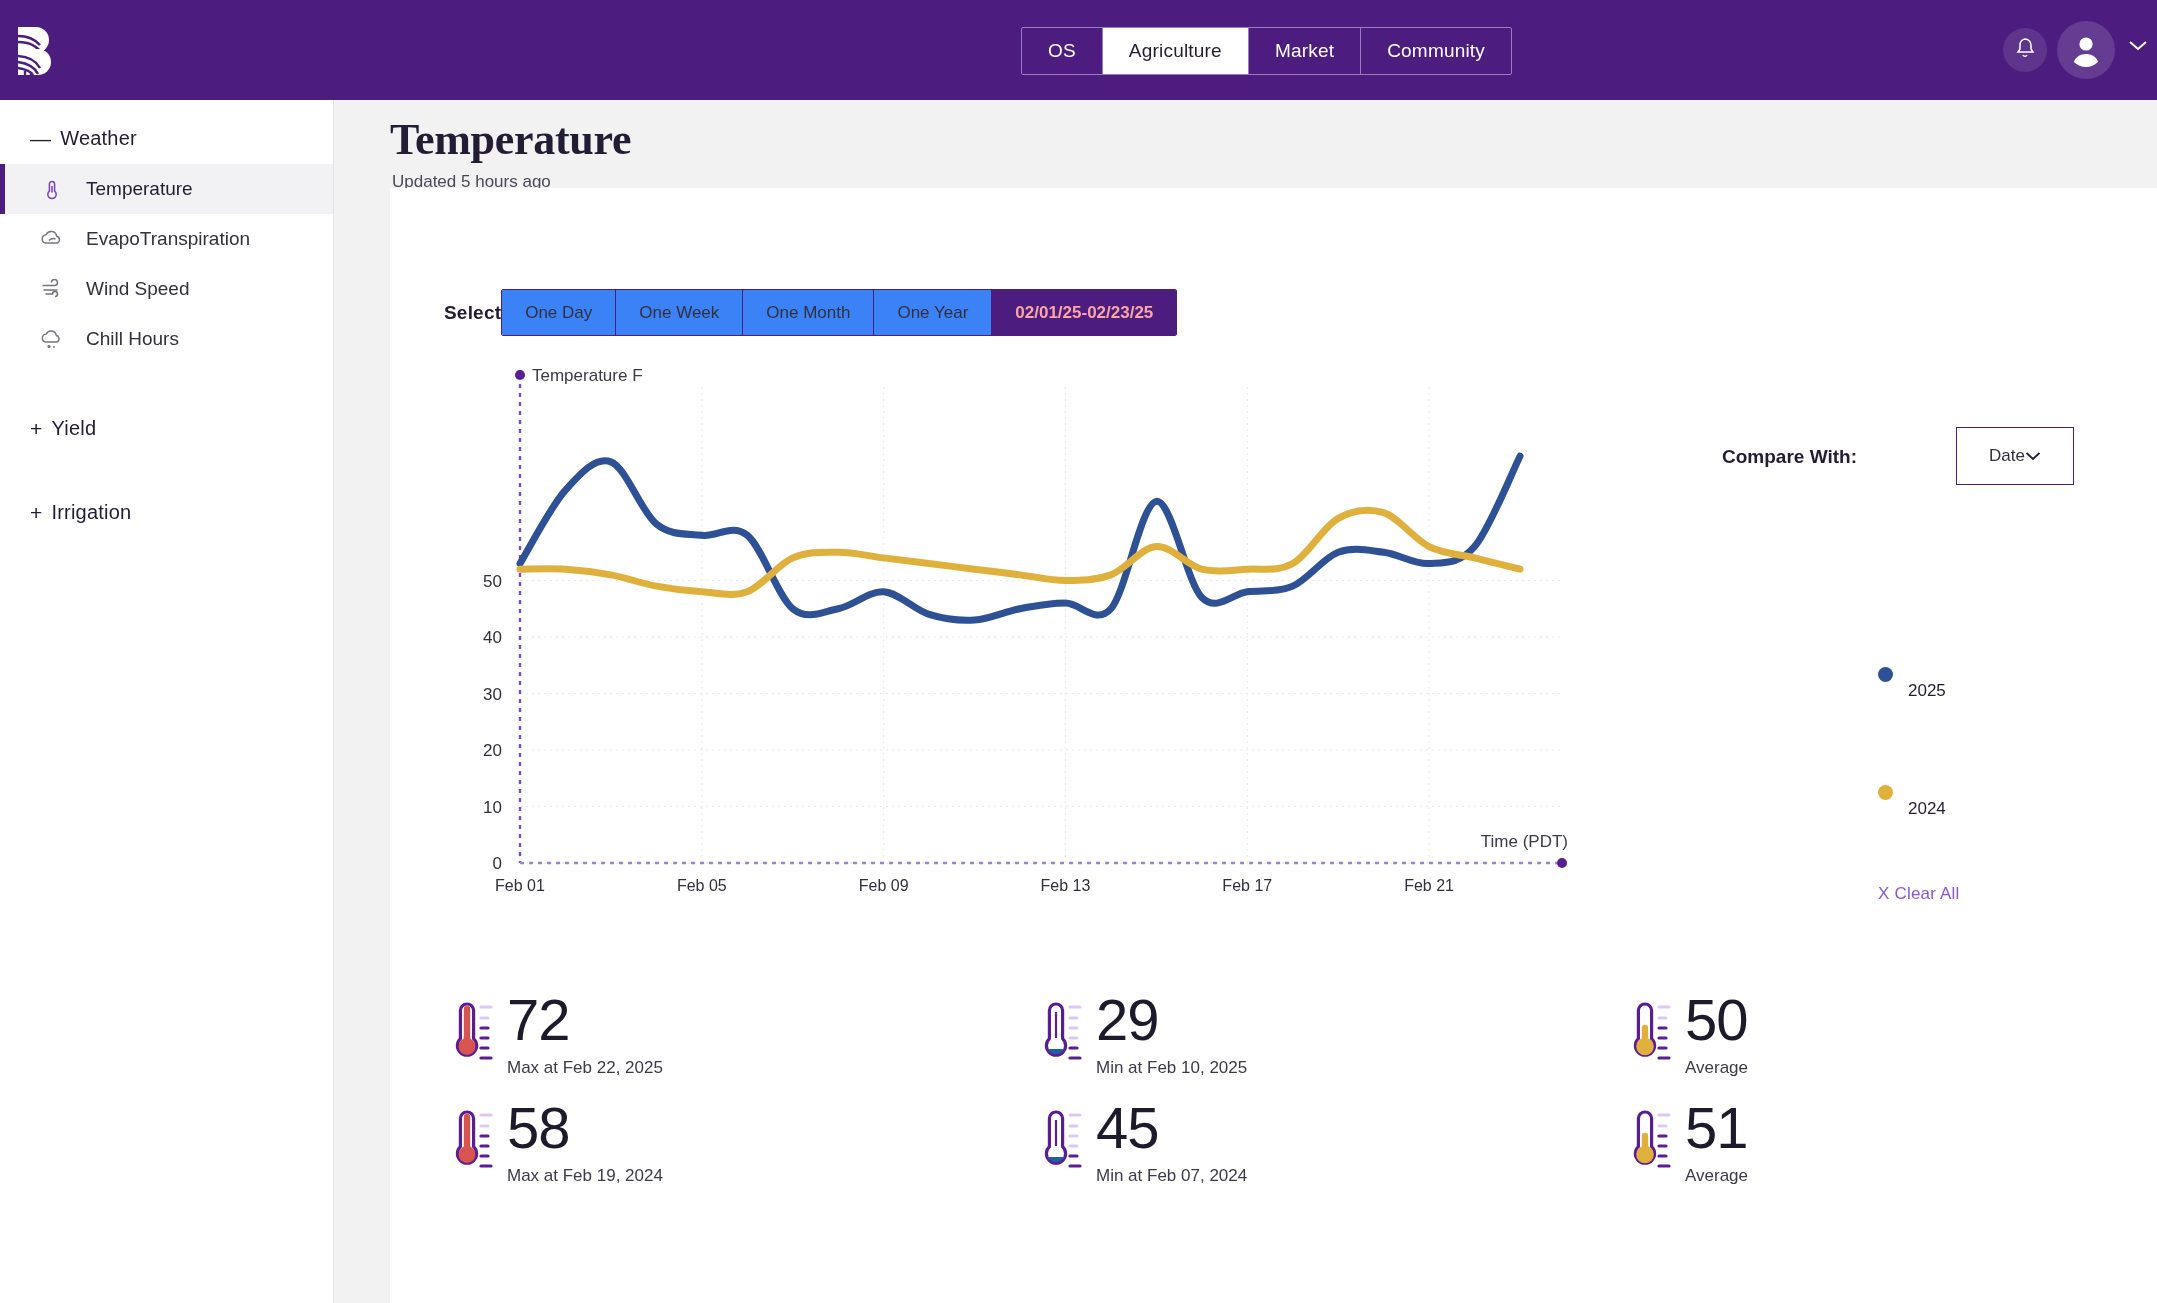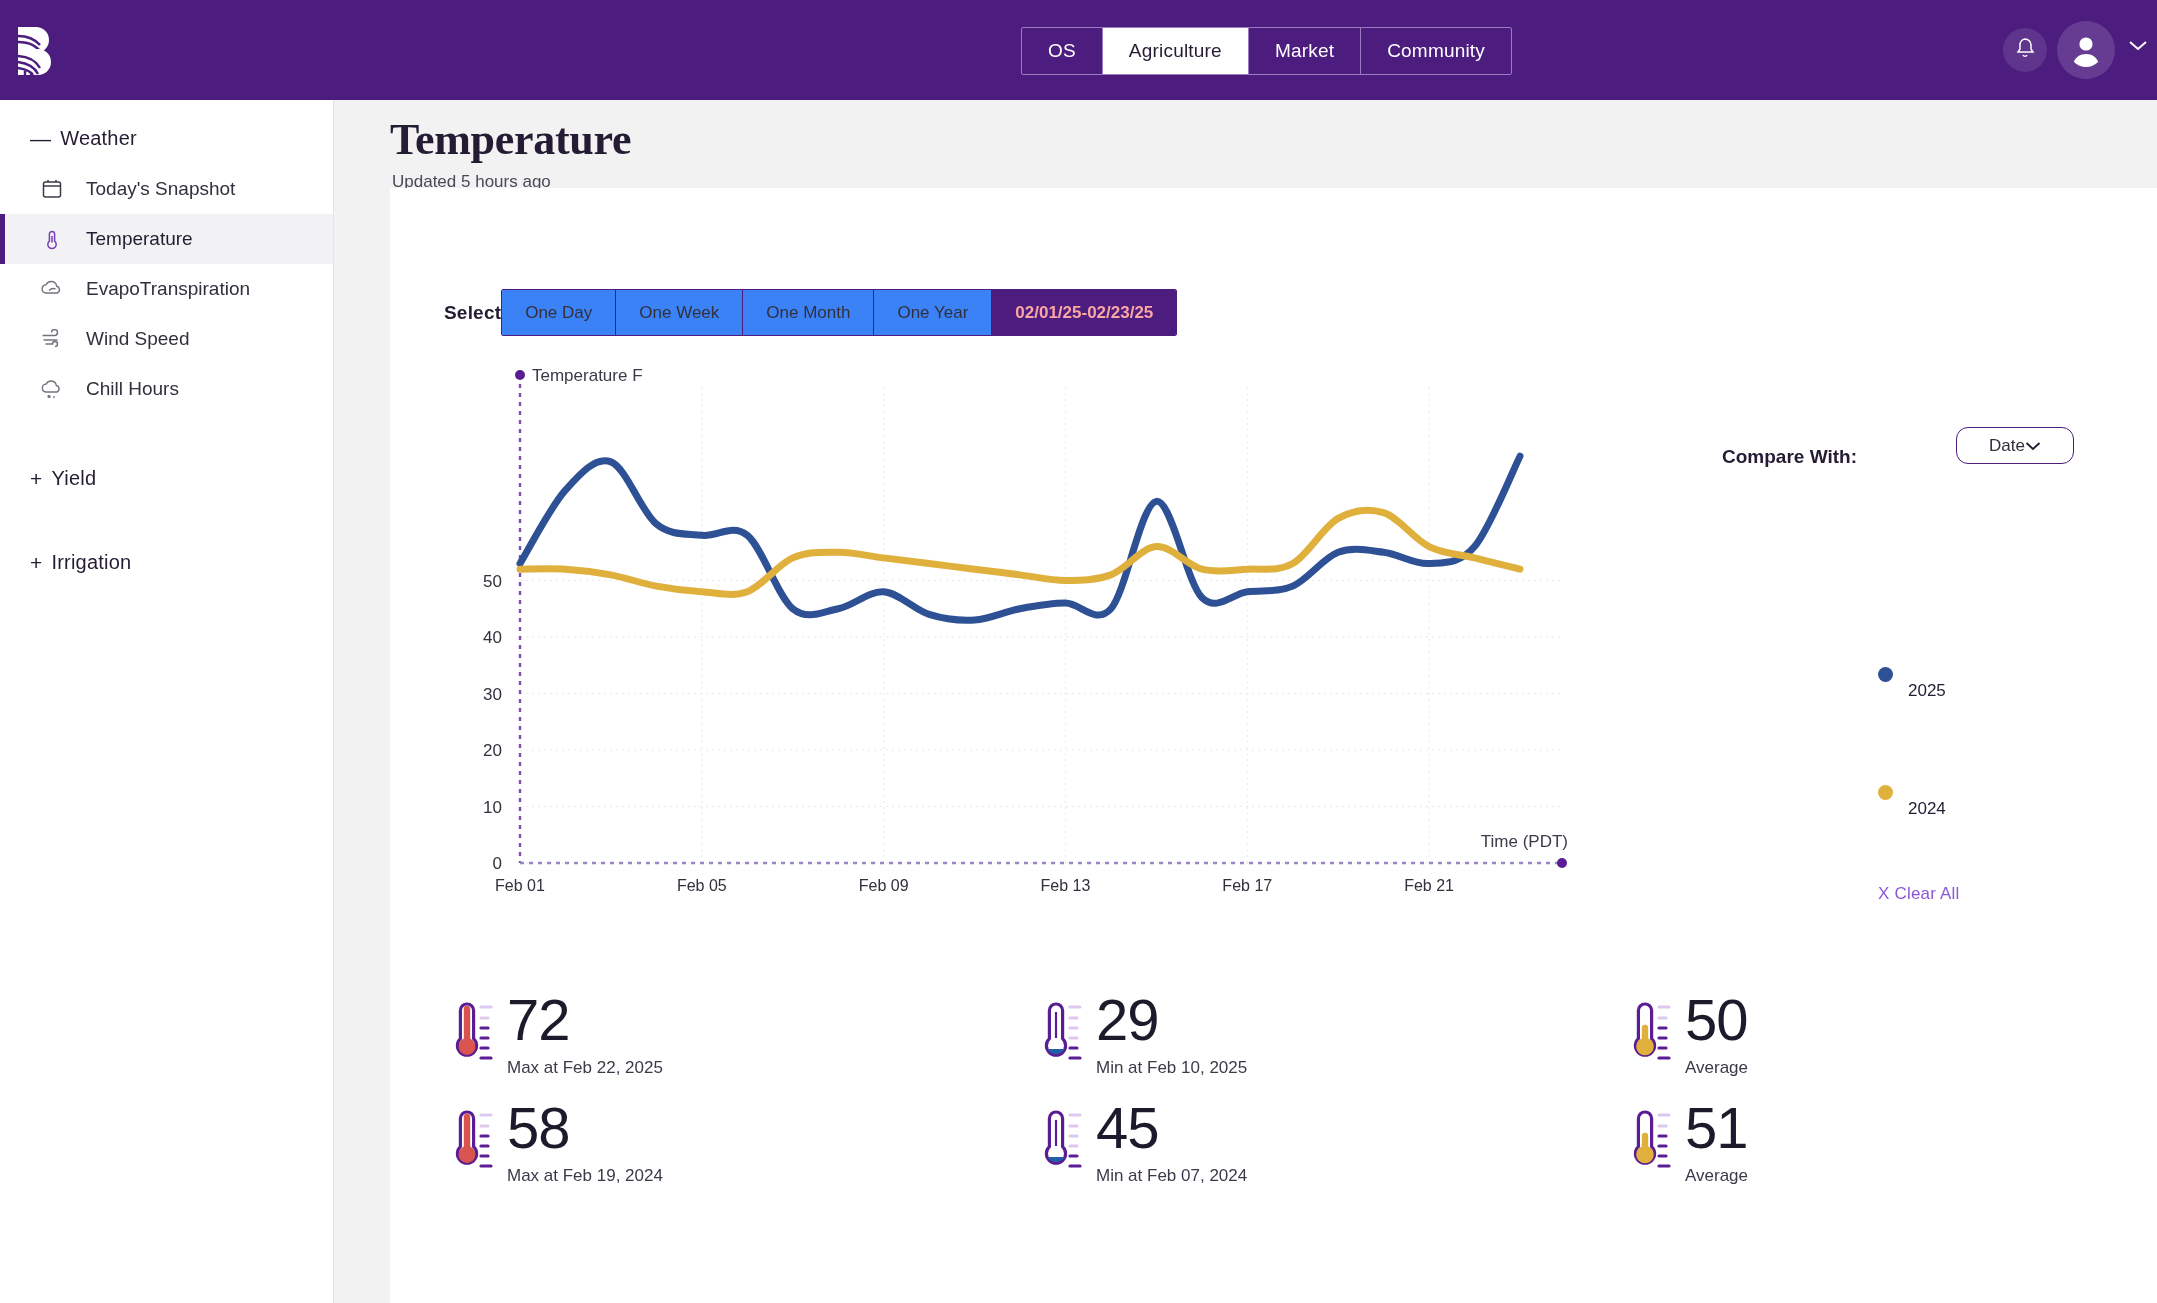--- a/index.html
+++ b/index.html
@@ -108,22 +108,22 @@
   .seg-btn {
     height: 45px; padding: 0 23px; background: #3b82f6; color: #32303c;
     font-size: 17px; display: flex; align-items: center; justify-content: center;
     border-right: 1.5px solid #4c1d7f; cursor: pointer; white-space: nowrap;
   }
   .seg-btn:last-child { border-right: none; }
   .seg-btn.active { background: #4c1d7f; color: #fca5a5; font-weight: bold; }
 
   .compare-label { position: absolute; right: 300px; top: 258px; font-size: 19px; color: #241c33; font-weight: bold; }
   .compare-select {
-    position: absolute; right: 83px; top: 239px; width: 118px; height: 37px;
-    background: #ffffff; border: 1.5px solid #4c1d7f; border-radius: 12px;
+    position: absolute; right: 83px; top: 239px; width: 118px; height: 58px;
+    background: #ffffff; border: 1.5px solid #4c1d7f; border-radius: 0;
     display: flex; align-items: center; justify-content: center; 
     font-size: 17px; color: #32303c; cursor: pointer;
   }
 
   .chart-zone { position: absolute; left: 0; top: 175px; width: 1767px; height: 625px; }
   .legend { position: absolute; left: 1488px; top: 460px; width: 230px; }
   .legend-row { display: flex; align-items: center; gap: 15px; margin-bottom: 65px; cursor: pointer; }
   .legend-dot { width: 15px; height: 15px; border-radius: 50%; flex: 0 0 15px; }
   .legend-label { font-size: 17px; color: #241c33; margin-top: 33px; }
   .clear-all { font-size: 17px; color: #8b57d6; cursor: pointer; letter-spacing: .2px; }
@@ -193,31 +193,20 @@
 
 <div class="sidebar">
 
   <div class="side-group-head">
     <span class="pm">—</span>
     <span>Weather</span>
   </div>
 
   <div class="side-items">
 
-    <div class="side-item">
-      <span class="ico">
-        <svg width="22" height="22" viewBox="0 0 22 22" fill="none" stroke="#3c3a49" stroke-width="1.5">
-          <rect x="2.5" y="4" width="17" height="15" rx="2"></rect>
-            <path d="M2.5 8 h17"></path>
-          <path d="M7 4 V2"></path>
-            <path d="M15 4 V2"></path>
-        </svg>
-      </span>
-      <span>Today's Snapshot</span>
-    </div>
 
     <div class="side-item active">
       <span class="ico">
         <svg width="22" height="22" viewBox="0 0 22 22" fill="none" stroke="#7b3fb5" stroke-width="1.5">
           <path d="M11 3.5 a2.6 2.6 0 0 1 2.6 2.6 v7 a4.2 4.2 0 1 1 -5.2 0 v-7 A2.6 2.6 0 0 1 11 3.5z"></path>
           <path d="M11 8 v6.5"></path>
         </svg>
       </span>
       <span>Temperature</span>
     </div>

